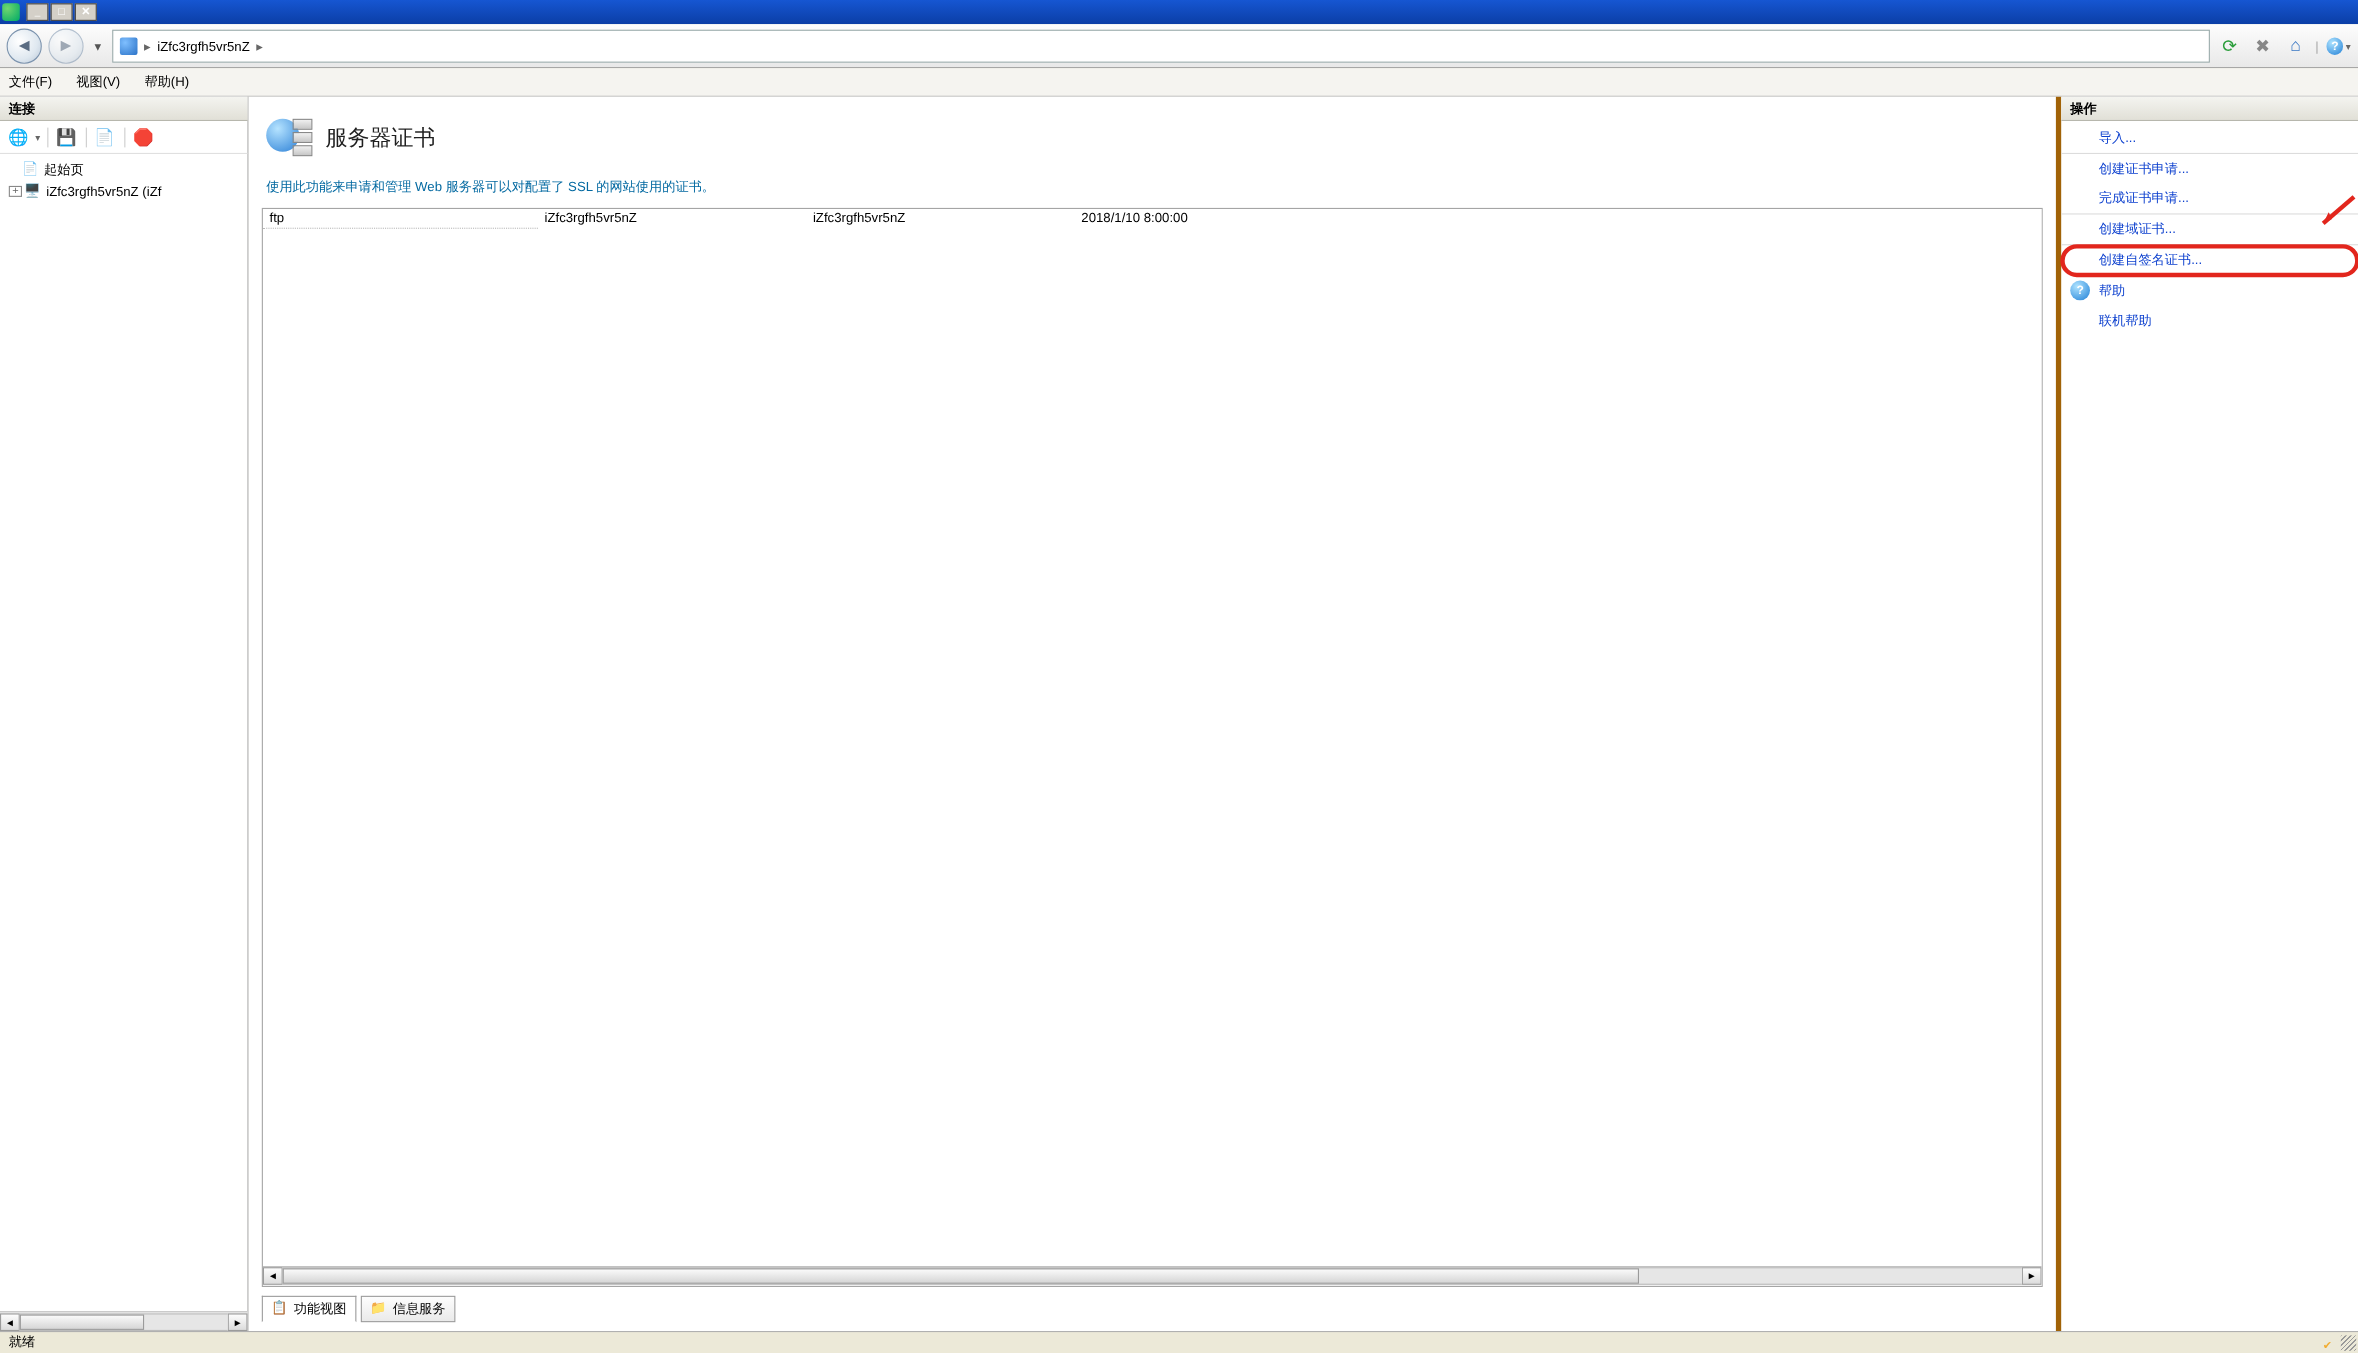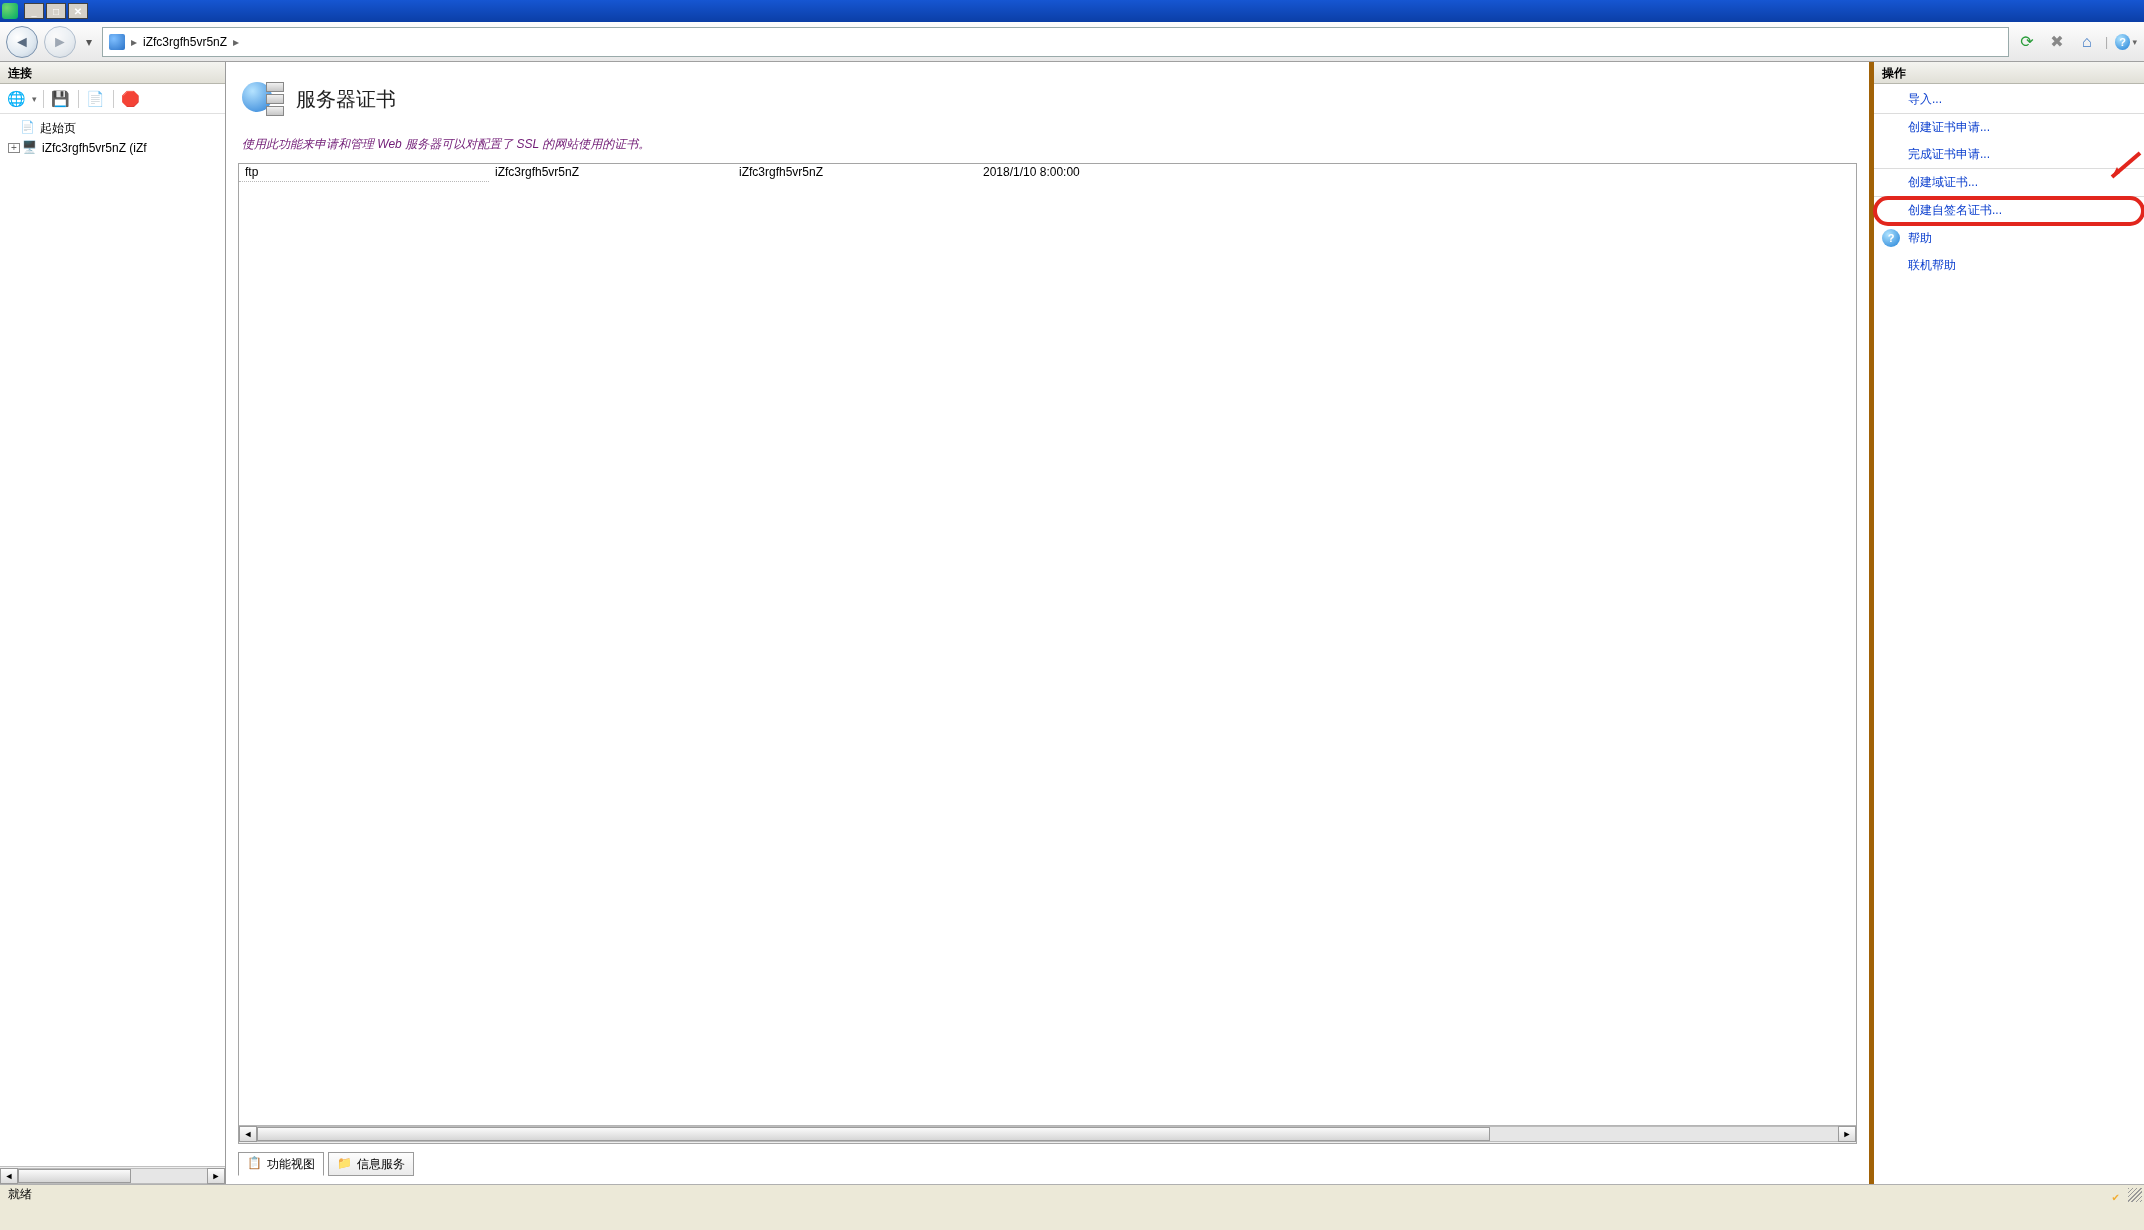--- a/index.html
+++ b/index.html
@@ -46,21 +46,21 @@
     .hscroll-track{flex:1;height:16px;background:#e6e6e6;border-top:1px solid #bbb;border-bottom:1px solid #bbb;position:relative;}
     .hscroll-thumb{position:absolute;left:0;top:0;height:14px;width:60%;background:linear-gradient(#fafafa,#d6d6d6);border:1px solid #9b9b9b;}
     
     .panel-center { flex:1; background:#fff; display:flex; flex-direction:column; padding:10px 12px 6px 12px; border-right:5px solid #a16207; min-width:0; }
     .center-heading { display:flex; align-items:center; gap:12px; margin:6px 0 16px 4px;}
     .center-heading .hicon{width:42px;height:42px;position:relative;}
     .globe{width:30px;height:30px;border-radius:50%;background:radial-gradient(circle at 35% 30%,#b5e3ff,#2a7fd6);position:absolute;left:0;top:4px;}
     .server-stack{width:18px;height:34px;position:absolute;right:0;top:4px;display:flex;flex-direction:column;gap:2px;}
     .server-stack div{flex:1;background:linear-gradient(#f0f0f0,#c7c7c7);border:1px solid #888;}
     .center-heading h1{font-size:20px;font-weight:normal;color:#1f1f1f;}
-    .center-desc{margin:0 4px 10px 4px; color:#701a75;font-style:italic;}
+    .center-desc{margin:0 4px 10px 4px; color:#0369a1;}
     
     .cert-table{border:1px solid #a5a5a5;flex:1;display:flex;flex-direction:column;min-height:0;overflow:hidden;}
     .ct-header{display:flex;height:22px;background:linear-gradient(#fcfcfc,#e4e4e4);border-bottom:1px solid #b5b5b5;}
     .ct-header .col{border-right:1px solid #c9c9c9;padding:3px 6px;display:flex;align-items:center;gap:4px;}
     .ct-header .col .arrow{font-size:8px;color:#555;}
     .ct-body{flex:1;overflow:auto;background:#fff;position:relative;}
     .ct-row{display:flex;height:18px;}
     .ct-row .cell{padding:1px 6px;white-space:nowrap;overflow:hidden;}
     .ct-row .dotrule{border-bottom:1px dotted #b8b8b8;}
     .col1{width:250px;} .col2{width:244px;} .col3{width:244px;} .col4{width:160px;} .col5{width:16px;}
@@ -112,20 +112,25 @@
   <div class="tool-icon" style="color:#2a9d3a;">⟳</div>
   <div class="tool-icon" style="color:#888;">✖</div>
   <div class="tool-icon" style="color:#3b78c4;">⌂</div>
   <span style="color:#aaa;">|</span>
   <div class="tool-icon">
     <span class="help-ico">?</span>
     <span style="font-size:9px;color:#666;margin-left:2px;">▾</span>
   </div>
 </div>
 
+<div class="menubar">
+  <span>文件(F)</span>
+  <span>视图(V)</span>
+  <span>帮助(H)</span>
+</div>
 
 <div class="workarea">
 
   <div class="panel-left">
     <div class="panel-header">连接</div>
     <div class="left-toolbar">
       <div class="tb g">🌐</div>
       <span style="font-size:9px;color:#666;">▾</span>
       <div class="tb-sep"></div>
       <div class="tb d">💾</div>

